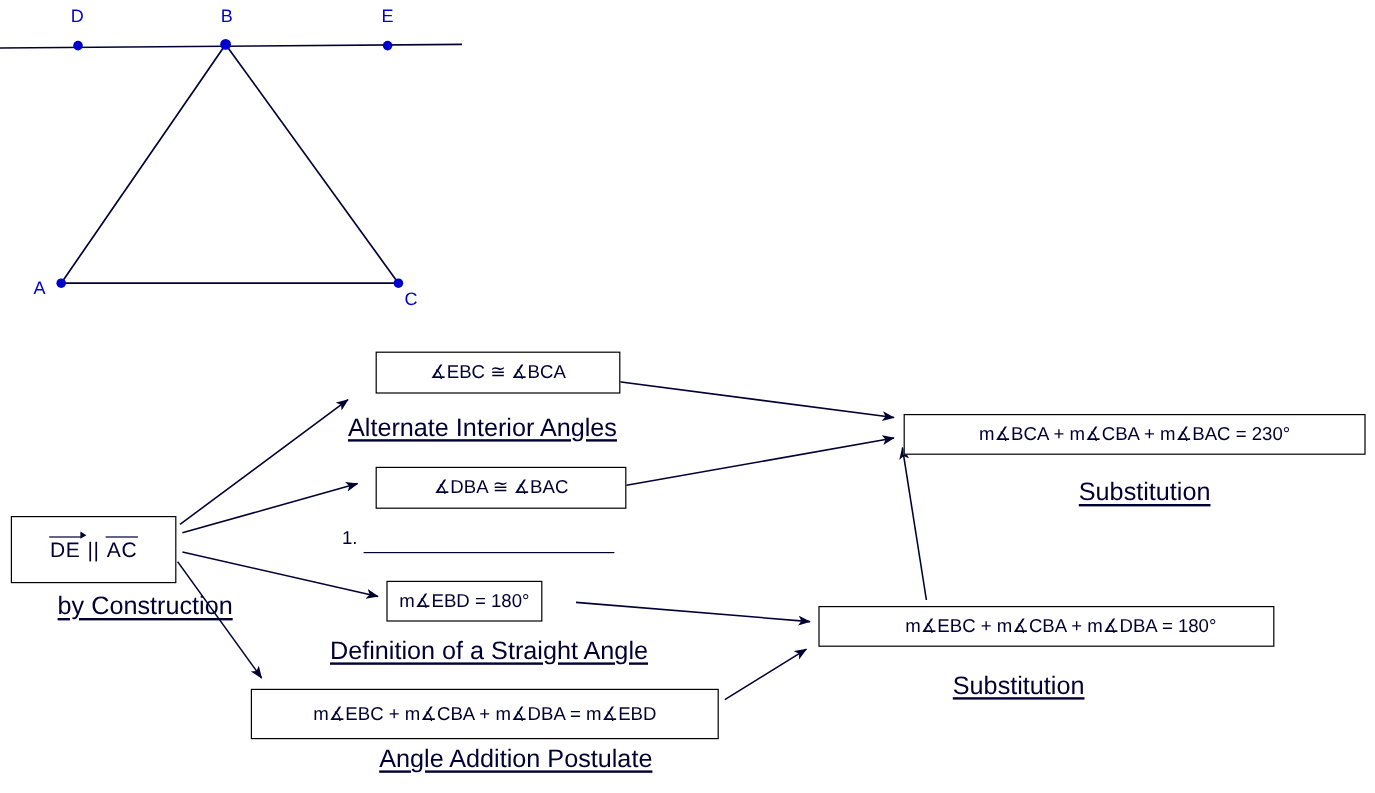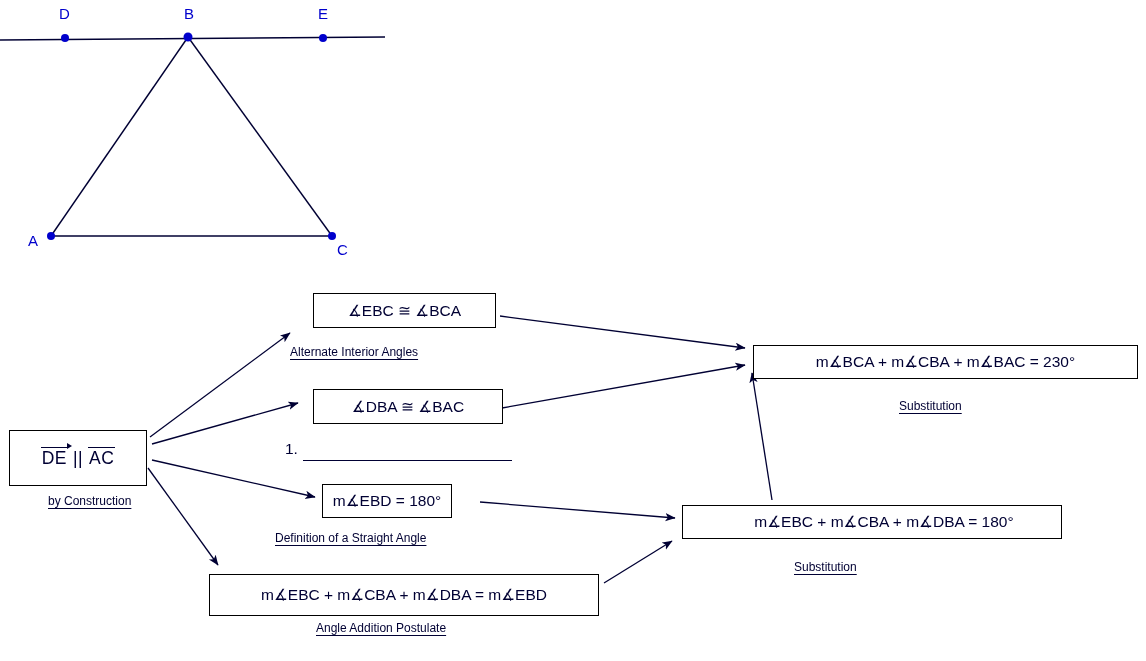--- a/index.html
+++ b/index.html
@@ -36,21 +36,21 @@
     font-family: "Liberation Sans", sans-serif;
     display: flex;
     align-items: center;
     justify-content: center;
     white-space: nowrap;
     box-sizing: border-box;
   }
   .reason {
     position: absolute;
     color: #000033;
-    font-size: 12px;
+    font-size: 21px;
     font-family: "Liberation Sans", sans-serif;
     white-space: nowrap;
     text-decoration: underline;
     text-underline-offset: 3px;
   }
   .blank-num {
     position: absolute;
     color: #000033;
     font-size: 15.5px;
     font-family: "Liberation Sans", sans-serif;
@@ -145,24 +145,24 @@
   <line x1="772" y1="500" x2="752" y2="373" stroke="#000033" stroke-width="1.3" marker-end="url(#ah)"></line>
 </svg>
 
 <div class="box" id="de-ac-box" style="left:9px; top:430px; width:138px; height:56px;">
   <span class="vec"><span class="bar"></span><span class="arrowhead"></span><span>DE</span></span>
   <span style="padding:0 5px;">||</span>
   <span class="overline">AC</span>
 </div>
 <div class="reason" style="left:10px; top:494px;margin-left:38px;">by Construction</div>
 
-<div class="box" style="left:313px; top:293px; width:183px; height:35px;">∡EBC ≅ ∡BCA</div>
+<div class="box" style="left:313px; top:293px; width:204px; height:35px;">∡EBC ≅ ∡BCA</div>
 <div class="reason" style="left:290px; top:345px;">Alternate Interior Angles</div>
 
-<div class="box" style="left:313px; top:389px; width:190px; height:35px;">∡DBA ≅ ∡BAC</div>
+<div class="box" style="left:313px; top:389px; width:209px; height:35px;">∡DBA ≅ ∡BAC</div>
 
 <div class="blank-num" style="left:285px; top:440px;">1.</div>
 <div class="blank-line" style="left:303px; top:440px; width:209px; height:20px;"></div>
 
 <div class="box" style="left:322px; top:484px; width:130px; height:34px;">m∡EBD = 180°</div>
 <div class="reason" style="left:275px; top:531px;">Definition of a Straight Angle</div>
 
 <div class="box" style="left:209px; top:574px; width:390px; height:42px;">m∡EBC + m∡CBA + m∡DBA = m∡EBD</div>
 <div class="reason" style="left:316px; top:621px;">Angle Addition Postulate</div>
 

